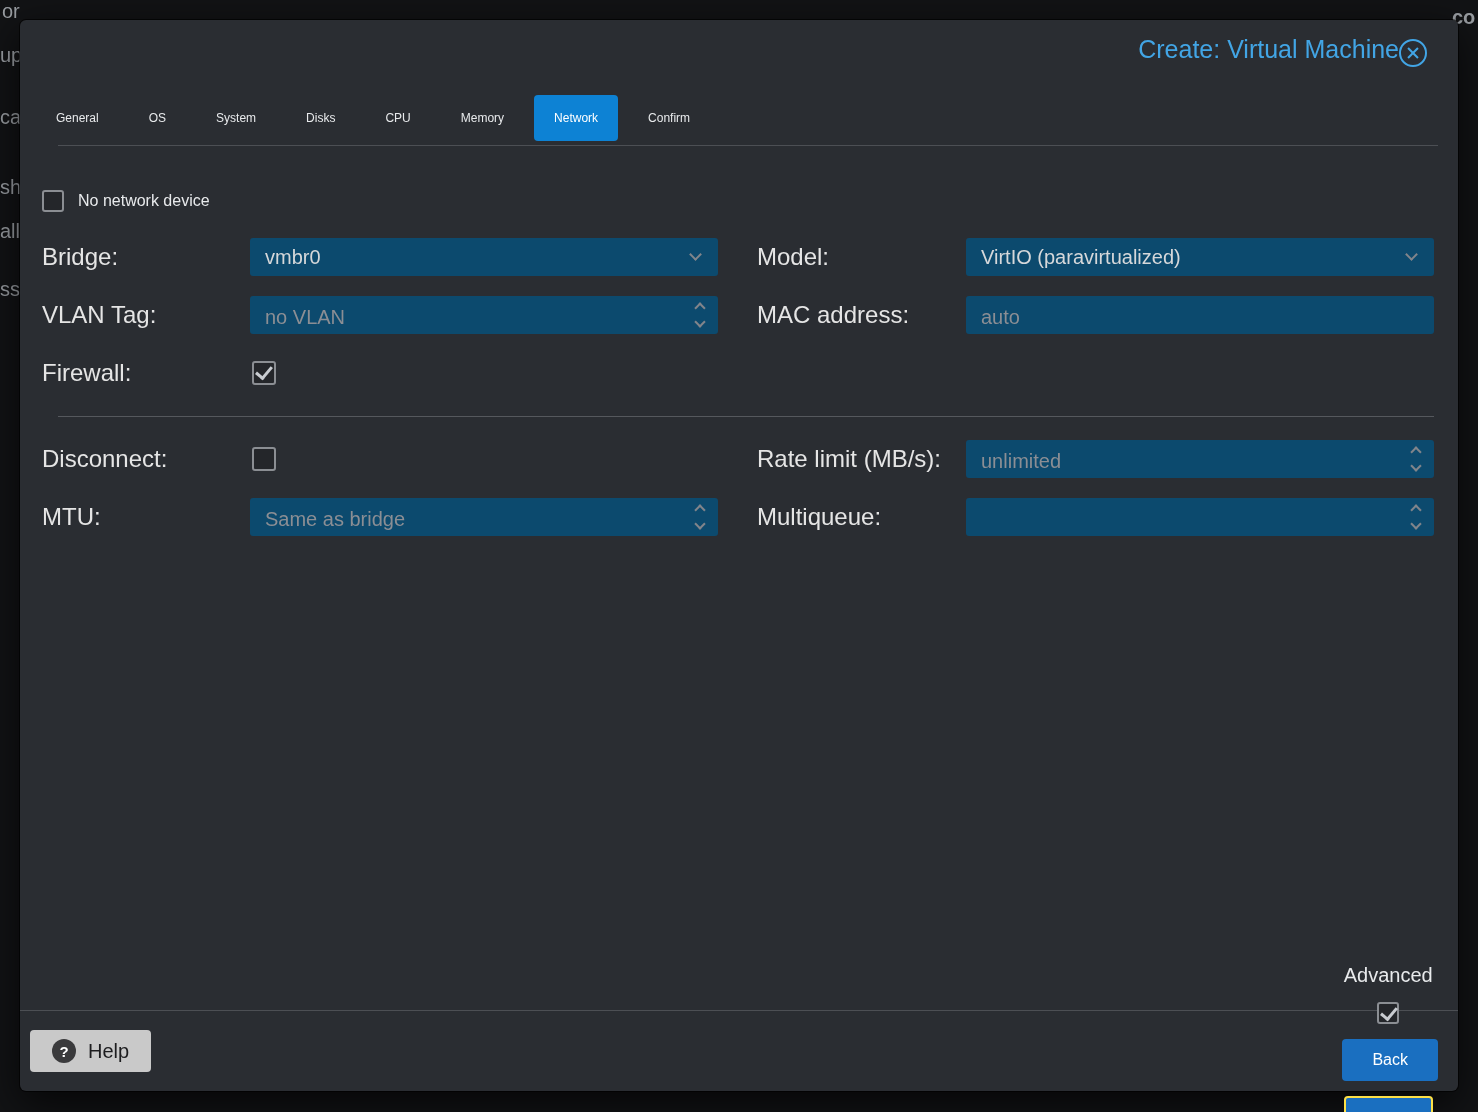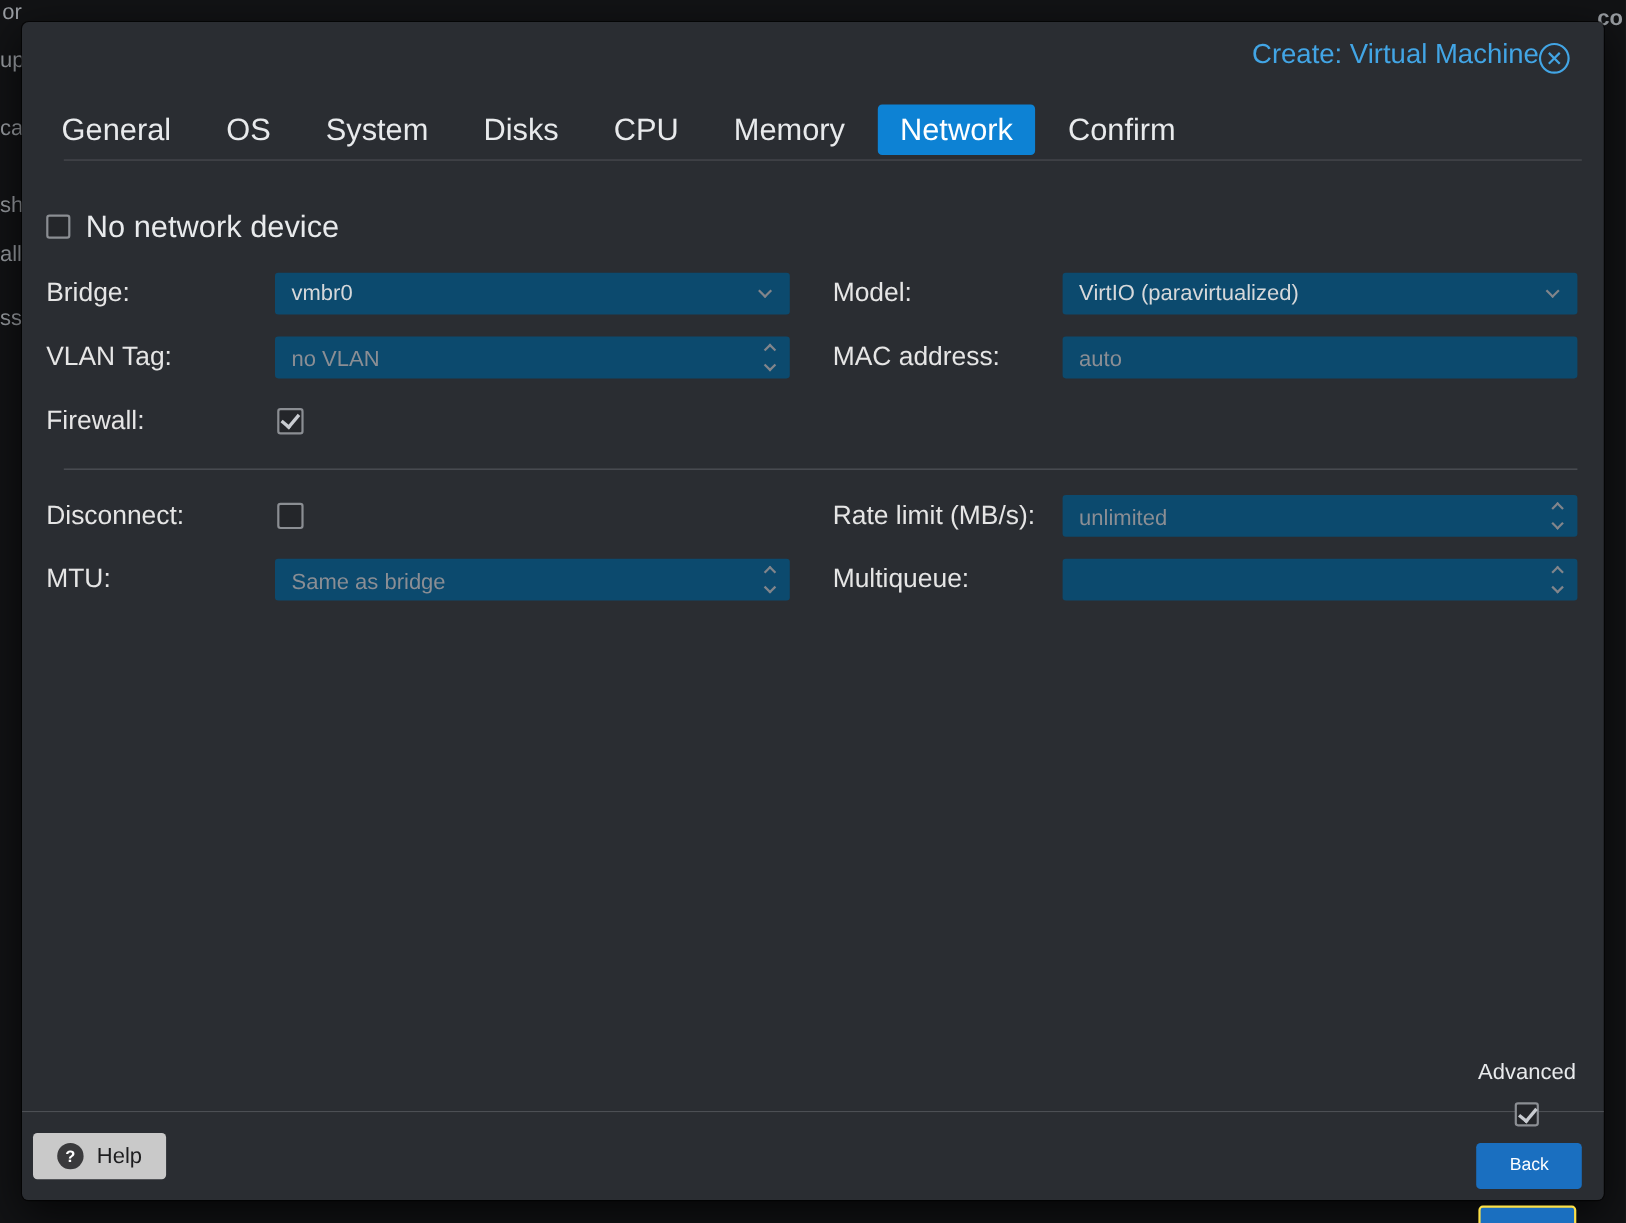--- a/index.html
+++ b/index.html
@@ -32,29 +32,29 @@
   .close-btn { width:28px; height:28px; border-radius:50%; border:2px solid #42a5e5; position:relative; margin-top:4px; cursor:pointer; background:transparent; flex:0 0 auto; }
   .close-btn::before, .close-btn::after {
     content:""; position:absolute; left:50%; top:50%; width:14px; height:2px; background:#42a5e5;
   }
   .close-btn::before { transform:translate(-50%,-50%) rotate(45deg); }
   .close-btn::after  { transform:translate(-50%,-50%) rotate(-45deg); }
 
   
   .tabs { display:flex; gap:10px; padding:0 0 0 16px; margin-top:28px; height:46px; align-items:stretch; }
   .tab {
-    display:flex; align-items:center; padding:0 20px; font-size:28px; color:#e8eaec;
+    display:flex; align-items:center; padding:0 20px; font-size:12px; color:#e8eaec;
     border-radius:4px; cursor:pointer; white-space:nowrap;
   }
   .tab.active { background:#0d82d4; color:#ffffff; }
   .top-divider { height:1px; background:#4c4f54; margin:4px 20px 0 38px; }
 
   
   .form { padding:0 24px 0 22px; }
-  .nnd-row { display:flex; align-items:center; gap:14px; margin-top:44px; font-size:28px; color:#e8eaec; }
+  .nnd-row { display:flex; align-items:center; gap:14px; margin-top:44px; font-size:16px; color:#e8eaec; }
   .grid {
     display:grid;
     grid-template-columns:208px 468px 39px 209px 468px;
     grid-auto-rows:38px;
     row-gap:20px;
     align-items:center;
     margin-top:26px;
   }
   .grid.second { margin-top:23px; }
   .flabel { font-size:24px; color:#e5e5e5; }

